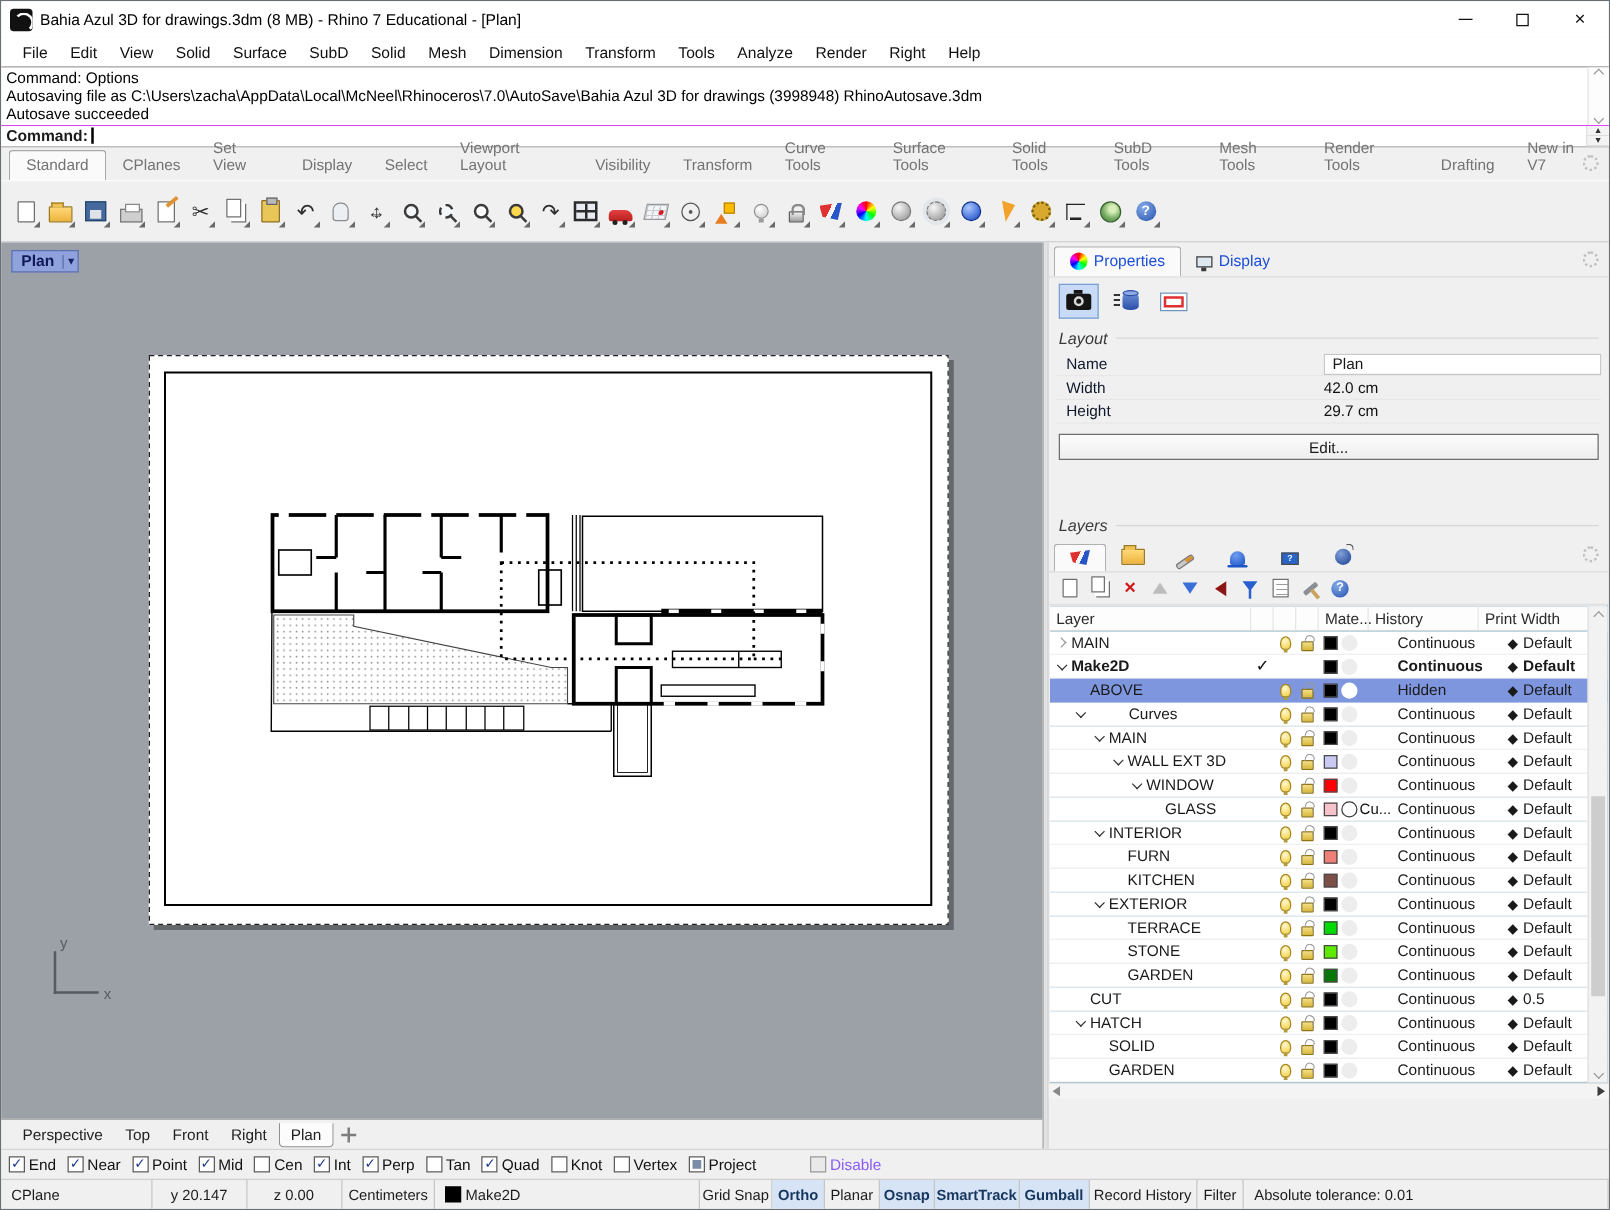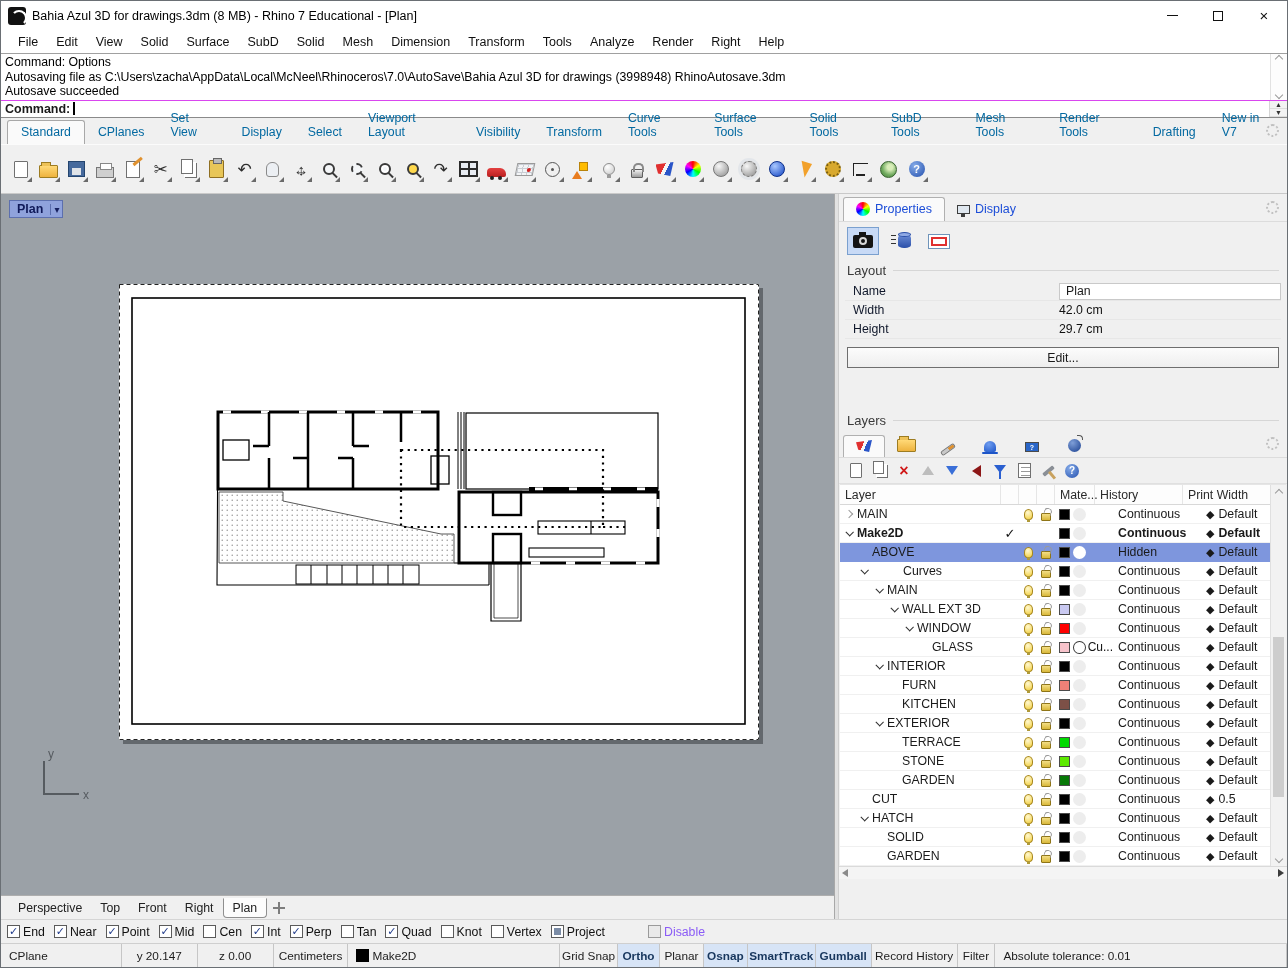--- a/index.html
+++ b/index.html
@@ -32,21 +32,21 @@
   .chev { display:inline-block; width:6px; height:6px; border-right:1.6px solid #9a9a9a; border-bottom:1.6px solid #9a9a9a; }
   .chev.up { transform:rotate(-135deg); } .chev.down { transform:rotate(45deg); }
   .cmd-input-row { height:19px; display:flex; align-items:center; background:#fff; }
   .cmd-prompt { font-weight:bold; font-size:12.5px; padding-left:4px; }
   .cursor { display:inline-block; width:1.3px; height:13px; background:#000; margin-left:3px; }
   .cmd-spin { margin-left:auto; width:18px; height:100%; border-left:1px solid #d5d5d5; display:flex; flex-direction:column; }
   .cmd-spin span { flex:1; display:flex; align-items:center; justify-content:center; font-size:7px; color:#333; background:#f3f3f3; border-bottom:1px solid #ddd; }
 
   
   .ribbontabs { height:26px; background:#f0f0f0; display:flex; align-items:flex-end; padding-left:6px; flex:0 0 auto; position:relative; }
-  .rtab { padding:4px 13px 5px; font-size:12.3px; color:#0369a1; }
+  .rtab { padding:4px 13px 5px; font-size:12.3px; color:#737373; }
   .rtab.active { background:#fafafa; border:1px solid #a8a8a8; border-bottom:none; border-radius:3px 3px 0 0; }
   .rt-gear { position:absolute; right:8px; top:6px; }
   .gear-dot { width:13px; height:13px; border-radius:50%; border:2px dotted #c0c0c0; display:inline-block; }
 
   
   .toolbar { height:50px; background:#f0f0f0; border-top:1px solid #fbfbfb; border-bottom:1px solid #c9c9c9; display:flex; align-items:center; padding-left:6px; flex:0 0 auto; }
   .tbtn { width:27px; height:30px; display:flex; align-items:center; justify-content:center; position:relative; margin-right:1px; }
   .tbtn::after { content:''; position:absolute; right:2px; bottom:2px; border-left:5px solid transparent; border-bottom:5px solid #6a6a6a; }
   .tbi { position:relative; display:inline-block; }
   .ic-new-file,.li-page { width:14px; height:17px; background:#fff; border:1px solid #707070; border-radius:1px; }
@@ -140,21 +140,21 @@
   .pi-camera { width:20px; height:13px; background:#141414; border-radius:2px; position:relative; }
   .pi-camera::before { content:''; position:absolute; left:6px; top:-3px; width:7px; height:3px; background:#141414; }
   .pi-camera::after { content:''; position:absolute; left:6px; top:2px; width:8px; height:8px; border-radius:50%; border:2px solid #d8d8d8; box-sizing:border-box; }
   .pi-db { width:13px; height:14px; background:linear-gradient(#6f8fd8,#2a4fa8); border-radius:6px 6px 6px 6px/4px 4px 3px 3px; position:relative; margin-left:6px; }
   .pi-db::before { content:''; position:absolute; left:0; top:-2px; width:13px; height:5px; border-radius:50%; background:#8fa9e4; border:1px solid #2a4fa8; box-sizing:border-box; }
   .pi-db::after { content:''; position:absolute; left:-7px; top:1px; width:5px; height:11px;
       background:repeating-linear-gradient(#333 0 1.5px,transparent 1.5px 4px); }
   .pi-vport { width:22px; height:15px; background:#fff; border:1px solid #6f94ba; position:relative; }
   .pi-vport::after { content:''; position:absolute; left:2px; top:2px; right:2px; bottom:2px; border:2px solid #e03030; }
 
-  .sect-title { display:flex; align-items:center; font-size:13px; color:#3a3a3a; padding:0 8px; height:20px; }
+  .sect-title { display:flex; align-items:center; font-size:13px; color:#3a3a3a; padding:0 8px; height:20px;font-style:italic; }
   .sect-title::after { content:''; flex:1; height:1px; background:#d6d6d6; margin-left:7px; }
 
   .layout-rows { padding:2px 6px 0; }
   .lay-row { display:flex; align-items:center; height:19px; font-size:12.3px; border-bottom:1px solid #e7e7e7; }
   .lay-row .lbl { width:214px; padding-left:8px; color:#0f172a; }
   .lay-row .val { color:#111; }
   .name-input { width:222px; height:17px; background:#fff; border:1px solid #c9c9c9; font-size:12.3px; padding-left:6px; display:flex; align-items:center; }
   .edit-btn { margin:8px 8px 0; height:21px; border:1px solid #6e6e6e; background:linear-gradient(#fcfcfc,#eee); display:flex; align-items:center; justify-content:center; font-size:12.3px; }
 
   .layers-sect { margin-top:42px; }

